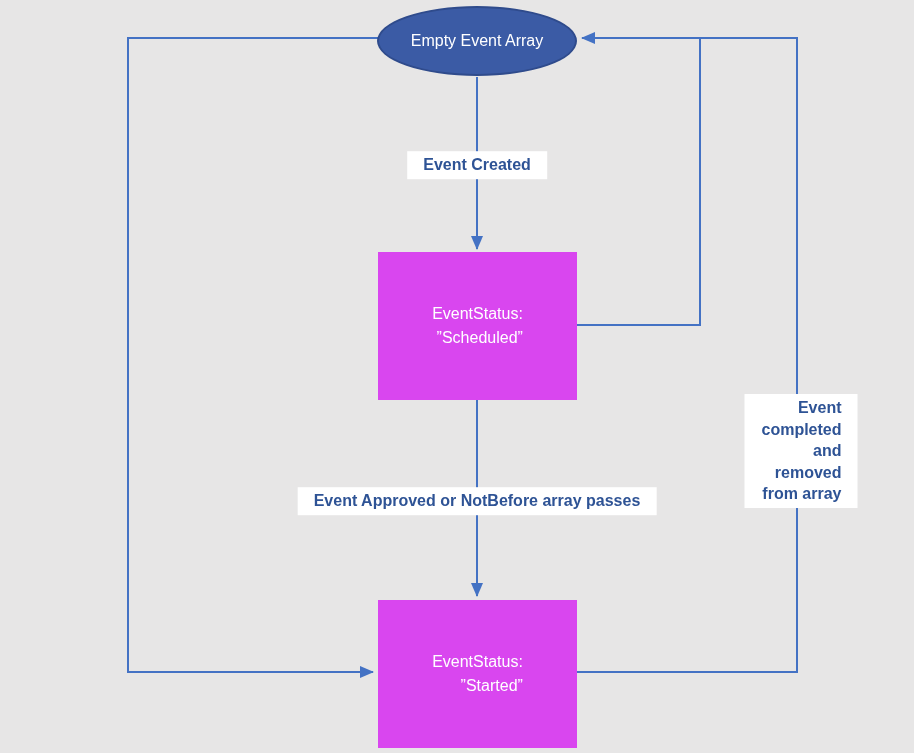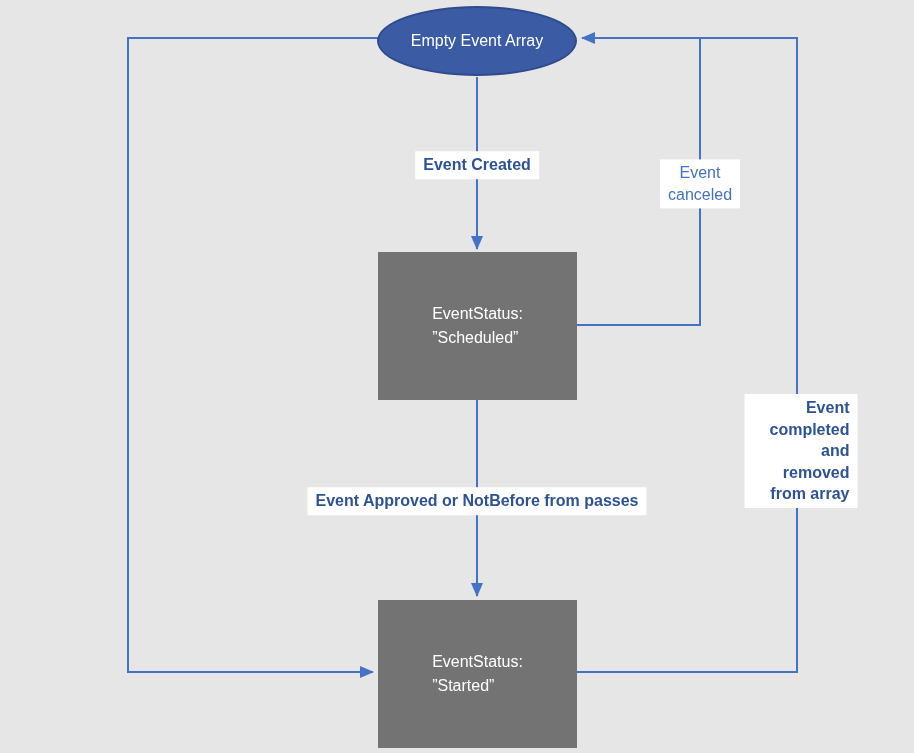--- a/index.html
+++ b/index.html
@@ -19,53 +19,53 @@
     left: 0;
     top: 0;
     width: 914px;
     height: 753px;
   }
   .node {
     position: absolute;
     display: flex;
     align-items: center;
     justify-content: center;
-    text-align: left;
+    text-align: right;
     color: #ffffff;
     font-size: 16px;
     line-height: 1.5;
     white-space: pre-line;
     box-sizing: border-box;
   }
   .node.ellipse {
     left: 377px;
     top: 6px;
     width: 200px;
     height: 70px;
     border-radius: 50%;
     background: #3b5ba5;
     border: 2px solid #2f4b8c;
   }
   .node.rect {
     width: 199px;
     height: 148px;
-    background: #737373;
+    background: #d946ef;
   }
   .node.rect.scheduled { left: 378px; top: 252px; }
   .node.rect.started   { left: 378px; top: 600px; }
   .edge-label {
     position: absolute;
     transform: translate(-50%, -50%);
     background: #ffffff;
     color: #4472c4;
     font-size: 16px;
     line-height: 1.35;
     text-align: center;
     white-space: pre-line;
-    padding: 3px 8px;
+    padding: 3px 16px;
     z-index: 2;
   }
   .edge-label.bold {
     font-weight: bold;
     color: #2e5395;
   }
 </style>
 </head>
 <body>
 
@@ -98,22 +98,20 @@
 ”Scheduled”</span>
   </div>
 
   <div class="node rect started">
     <span>EventStatus:
 ”Started”</span>
   </div>
 
   <div class="edge-label bold" style="left:477px; top:165px;">Event Created</div>
 
-  <div class="edge-label" style="left:700px; top:184px;">Event
-canceled</div>
 
 
-  <div class="edge-label bold" style="left:477px; top:501px;">Event Approved or NotBefore from passes</div>
+  <div class="edge-label bold" style="left:477px; top:501px;">Event Approved or NotBefore array passes</div>
 
   <div class="edge-label bold" style="left:801px; top:451px;text-align:right;">Event completed and
 removed from array</div>
 
 </div>
 
 </body></html>

